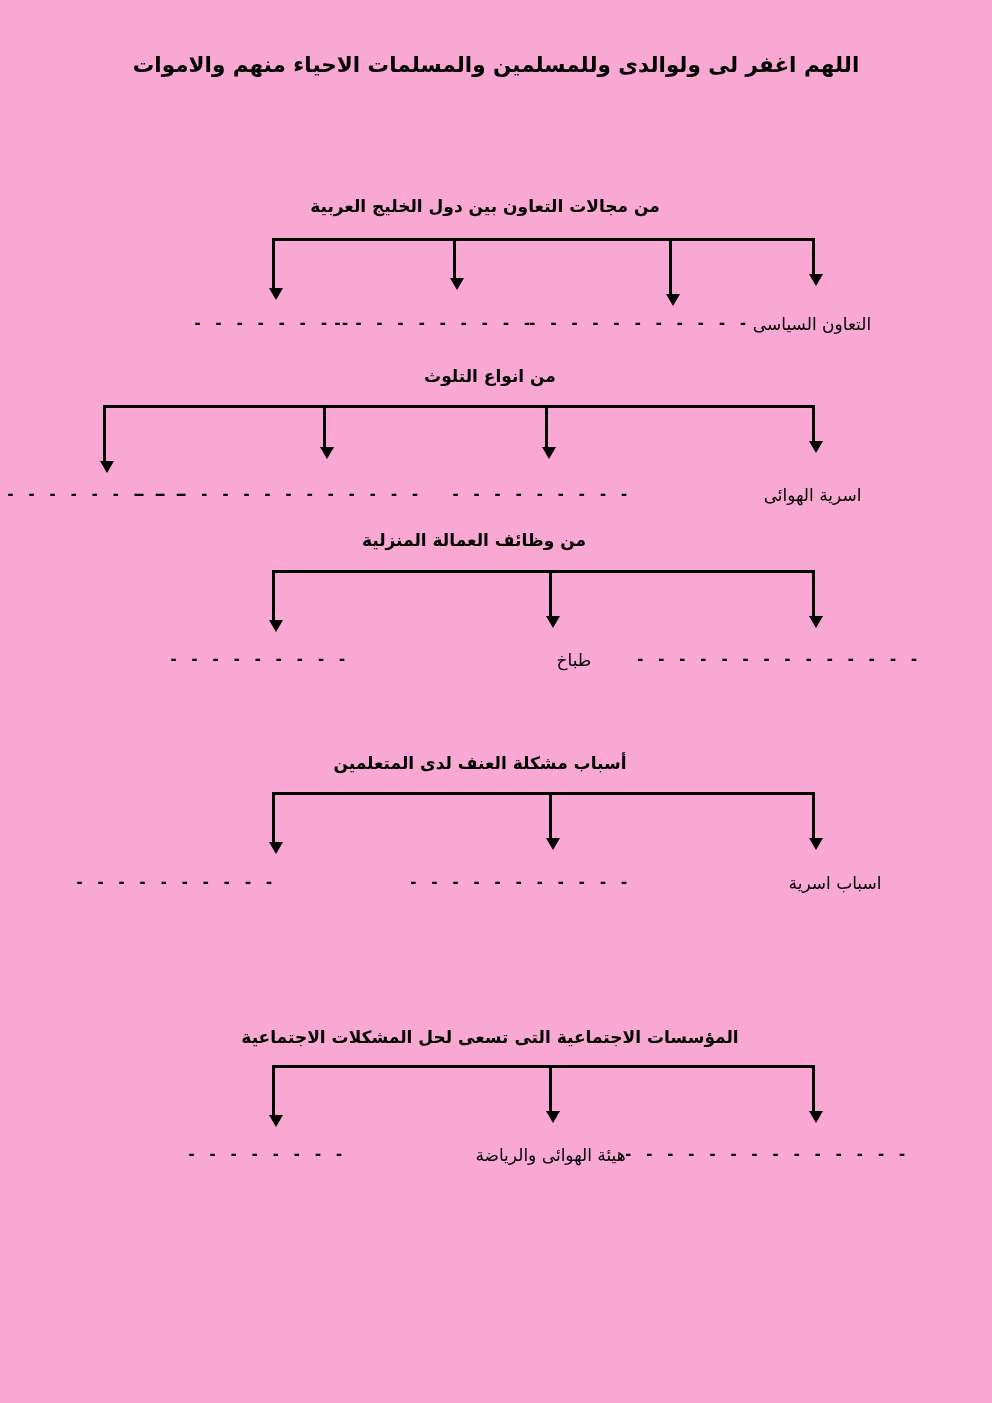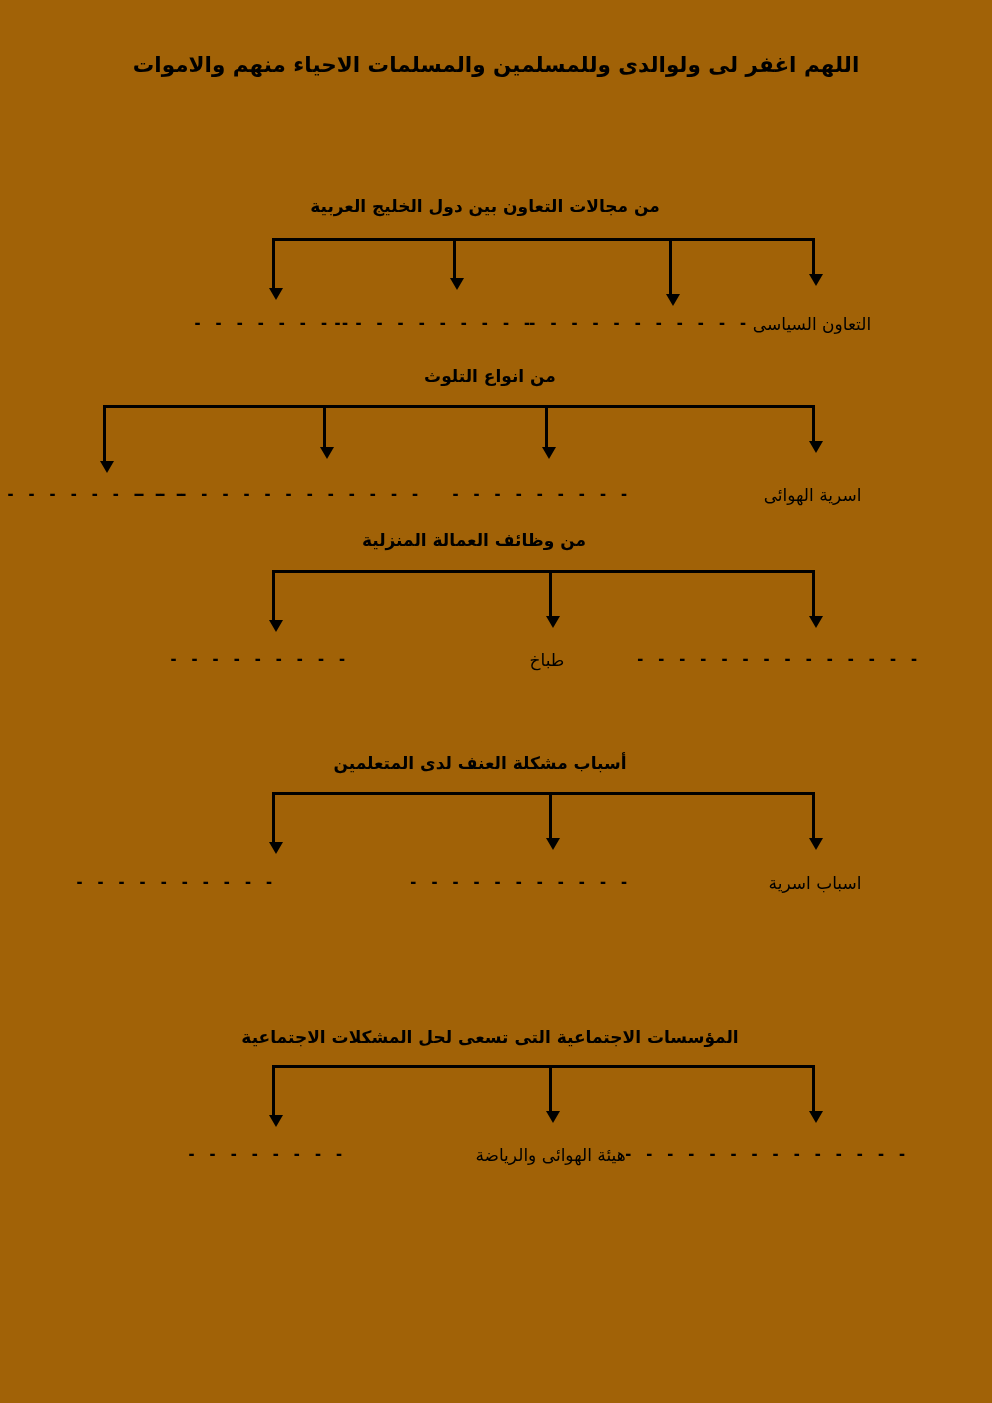--- a/index.html
+++ b/index.html
@@ -12,21 +12,21 @@
     height: 1403px;
     position: relative;
     font-family: "DejaVu Sans", "Liberation Sans", sans-serif;
     color: #000000;
     overflow: hidden;
   }
   .page {
     position: relative;
     width: 992px;
     height: 1403px;
-    background: #a16207;
+    background: #f9a8d4;
   }
 
   
   .doc-title {
     position: absolute;
     top: 52px;
     left: 0;
     width: 992px;
     text-align: center;
     font-size: 21.5px;
@@ -157,41 +157,41 @@
     <div class="stem" style="left:272px; top:40px; height:52px;"></div>
     <div class="arrow-head" style="left:269px; top:90px;"></div>
 
     <div class="stem" style="left:549px; top:40px; height:48px;"></div>
     <div class="arrow-head" style="left:546px; top:86px;"></div>
 
     <div class="stem" style="left:812px; top:40px; height:48px;"></div>
     <div class="arrow-head" style="left:809px; top:86px;"></div>
 
     <div class="leaf blank" style="left:188px; top:120px; width:160px;">- - - - - - - - -</div>
-    <div class="leaf filled" style="left:487px; top:120px; width:120px;">طباخ</div>
+    <div class="leaf filled" style="left:514px; top:120px; width:120px;">طباخ</div>
     <div class="leaf blank" style="left:735px; top:120px; width:185px;">- - - - - - - - - - - - - -</div>
   </div>
 
   <div class="diagram" style="top:753px;">
     <div class="diagram-heading heading-shift-d">أسباب مشكلة العنف لدى المتعلمين</div>
 
     <div class="rail" style="left:272px; top:39px; width:540px;"></div>
 
     <div class="stem" style="left:272px; top:39px; height:52px;"></div>
     <div class="arrow-head" style="left:269px; top:89px;"></div>
 
     <div class="stem" style="left:549px; top:39px; height:48px;"></div>
     <div class="arrow-head" style="left:546px; top:85px;"></div>
 
     <div class="stem" style="left:812px; top:39px; height:48px;"></div>
     <div class="arrow-head" style="left:809px; top:85px;"></div>
 
     <div class="leaf blank" style="left:110px; top:120px; width:165px;">- - - - - - - - - -</div>
     <div class="leaf blank" style="left:465px; top:120px; width:165px;">- - - - - - - - - - -</div>
-    <div class="leaf filled" style="left:750px; top:120px; width:130px;">اسباب اسرية</div>
+    <div class="leaf filled" style="left:770px; top:120px; width:130px;">اسباب اسرية</div>
   </div>
 
   <div class="diagram" style="top:1027px;">
     <div class="diagram-heading heading-shift-e">المؤسسات الاجتماعية التى تسعى لحل المشكلات الاجتماعية</div>
 
     <div class="rail" style="left:272px; top:38px; width:540px;"></div>
 
     <div class="stem" style="left:272px; top:38px; height:52px;"></div>
     <div class="arrow-head" style="left:269px; top:88px;"></div>
 

